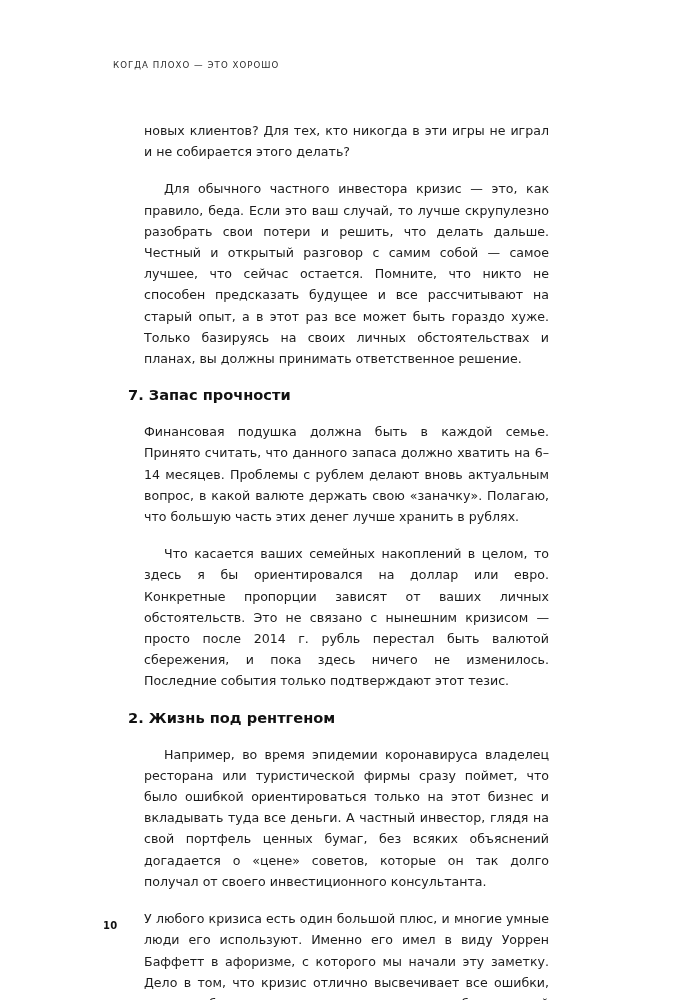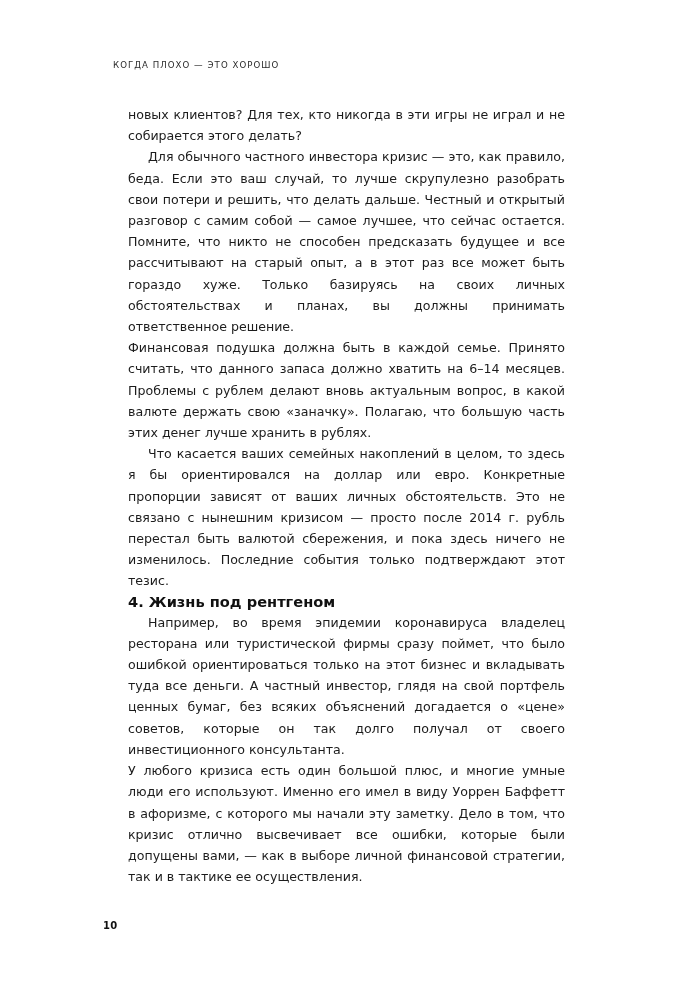--- a/index.html
+++ b/index.html
@@ -40,21 +40,21 @@
 
   
   .column {
     position: absolute;
     left: 128px;
     top: 104px;
     width: 437px;
   }
 
   p.body-text {
-    margin: 0;
+    margin: 16px;
     font-family: "DejaVu Sans", sans-serif;
     font-size: 12.6px;
     line-height: 21.2px;
     text-align: justify;
     text-justify: inter-word;
     color: #1c1c1c;
     hyphens: manual;
   }
   p.body-text.indent {
     text-indent: 20px;
@@ -106,26 +106,27 @@
 <div class="page">
 
   <div class="running-head">КОГДА ПЛОХО — ЭТО ХОРОШО</div>
 
   <div class="column">
 
     <p class="body-text no-indent">новых клиентов? Для тех, кто никогда в эти игры не играл и не со­бирается этого делать?</p>
 
     <p class="body-text indent">Для обычного частного инвестора кризис — это, как правило, беда. Если это ваш случай, то лучше скрупулезно разобрать свои потери и решить, что делать дальше. Честный и открытый разговор с самим собой — самое лучшее, что сейчас остается. Помните, что никто не способен предсказать будущее и все рассчитывают на старый опыт, а в этот раз все может быть гораздо хуже. Только базируясь на своих личных обстоятельствах и планах, вы должны принимать ответственное решение.</p>
 
+    <h2 class="section-heading gap-before-heading">7. Запас прочности</h2>
 
     <p class="body-text no-indent gap-after-heading">Финансовая подушка должна быть в каждой семье. Принято считать, что данного запаса должно хватить на 6–14 месяцев. Проблемы с рублем делают вновь актуальным вопрос, в какой валюте держать свою «заначку». Полагаю, что большую часть этих денег лучше хранить в рублях.</p>
 
     <p class="body-text indent">Что касается ваших семейных накоплений в целом, то здесь я бы ориентировался на доллар или евро. Конкретные пропорции за­висят от ваших личных обстоятельств. Это не связано с нынешним кризисом — просто после 2014 г. рубль перестал быть валютой сбережения, и пока здесь ничего не изменилось. Последние собы­тия только подтверждают этот тезис.</p>
 
-    <h2 class="section-heading gap-before-heading">4. Жизнь под рентгеном</h2>
+    <h2 class="section-heading gap-before-heading">2. Жизнь под рентгеном</h2>
 
     <p class="body-text indent">Например, во время эпидемии коронавируса владелец рестора­на или туристической фирмы сразу поймет, что было ошибкой ориентироваться только на этот бизнес и вкладывать туда все деньги. А частный инвестор, глядя на свой портфель ценных бумаг, без всяких объяснений догадается о «цене» советов, которые он так долго получал от своего инвестиционного консультанта.</p>
 
     <p class="body-text no-indent gap-after-heading">У любого кризиса есть один большой плюс, и многие умные люди его используют. Именно его имел в виду Уоррен Баффетт в афо­ризме, с которого мы начали эту заметку. Дело в том, что кризис отлично высвечивает все ошибки, которые были допущены вами, — как в выборе личной финансовой стратегии, так и в тактике ее осуществления.</p>
 
 
   </div>
 
   <div class="folio">10</div>
 

